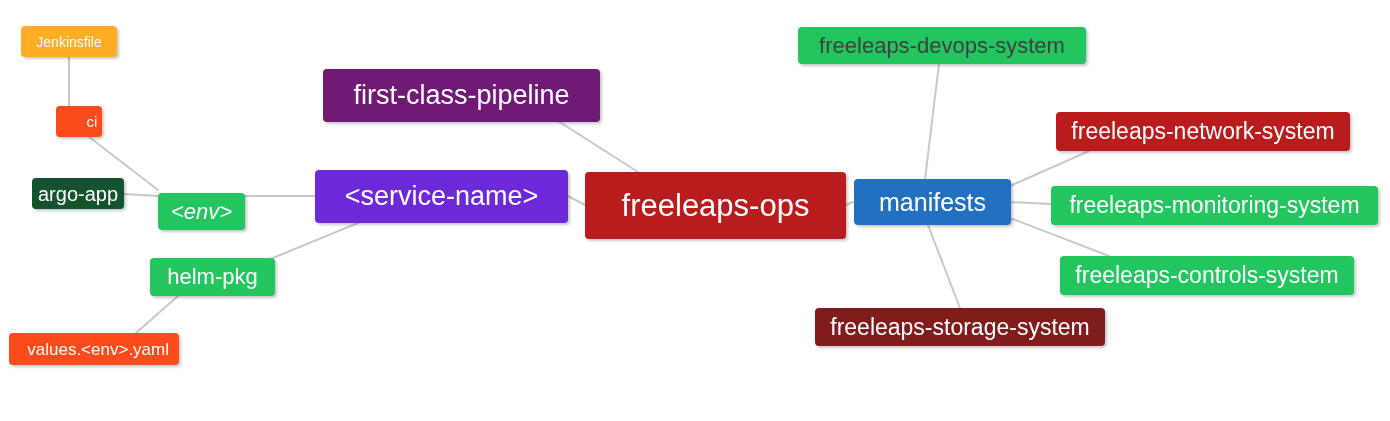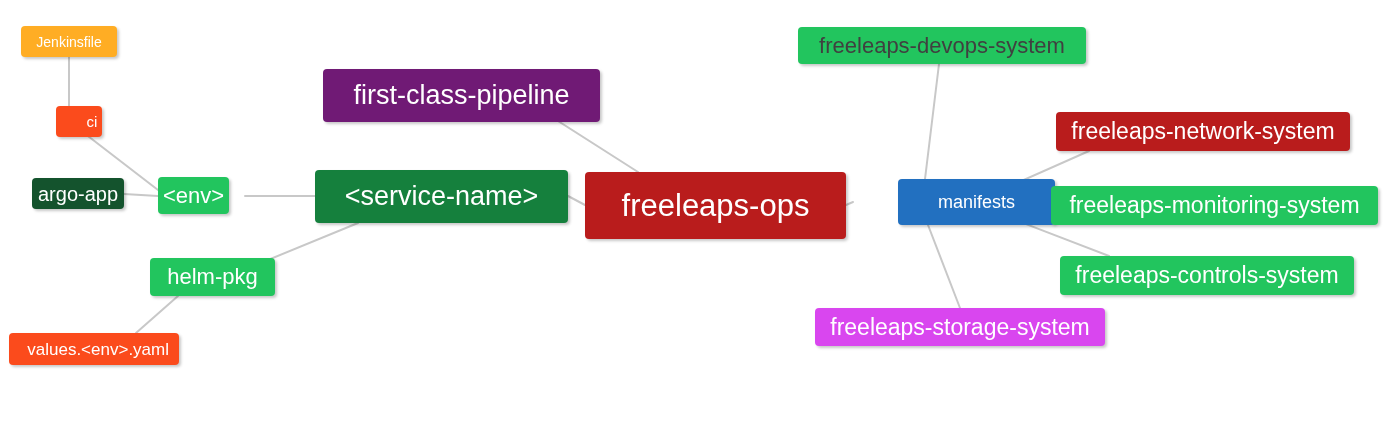--- a/index.html
+++ b/index.html
@@ -61,30 +61,30 @@
       <line x1="925" y1="179" x2="939" y2="64" stroke="#c8c8c8" stroke-width="2" stroke-linecap="round"></line>
       <line x1="1010" y1="186" x2="1089" y2="151" stroke="#c8c8c8" stroke-width="2" stroke-linecap="round"></line>
       <line x1="1010" y1="202" x2="1051" y2="204" stroke="#c8c8c8" stroke-width="2" stroke-linecap="round"></line>
       <line x1="1010" y1="218" x2="1109" y2="256" stroke="#c8c8c8" stroke-width="2" stroke-linecap="round"></line>
       <line x1="928" y1="225" x2="960" y2="308" stroke="#c8c8c8" stroke-width="2" stroke-linecap="round"></line>
     </svg>
   <div id="node-layer">
       <div class="mm-node" style="left: 585px; top: 172px; width: 261px; height: 67px; background: #b91c1c; color: rgb(255, 255, 255); font-size: 31px;">
         <span class="mm-label">freeleaps-ops</span>
       </div>
-      <div class="mm-node" style="left: 315px; top: 170px; width: 253px; height: 53px; background: #15803d; color: rgb(255, 255, 255); font-size: 27px;">
+      <div class="mm-node" style="left: 315px; top: 170px; width: 253px; height: 53px; background: #6d28d9; color: rgb(255, 255, 255); font-size: 27px;">
         <span class="mm-label">&lt;service-name&gt;</span>
       </div>
       <div class="mm-node" style="left: 323px; top: 36px; width: 277px; height: 53px; background: #701a75; color: rgb(255, 255, 255); font-size: 27px; margin-top: 33px;">
         <span class="mm-label">first-class-pipeline</span>
       </div>
-      <div class="mm-node" style="left: 898px; top: 179px; width: 157px; height: 46px; background: rgb(34, 112, 192); color: rgb(255, 255, 255); font-size: 18px;">
+      <div class="mm-node" style="left: 854px; top: 179px; width: 157px; height: 46px; background: rgb(34, 112, 192); color: rgb(255, 255, 255); font-size: 25px;">
         <span class="mm-label">manifests</span>
       </div>
-      <div class="mm-node" style="left: 158px; top: 177px; width: 71px; height: 37px; background: rgb(34, 197, 94); color: rgb(255, 255, 255); font-size: 22px;">
+      <div class="mm-node" style="left: 158px; top: 193px; width: 87px; height: 37px; background: rgb(34, 197, 94); color: rgb(255, 255, 255); font-size: 22px; font-style: italic;">
         <span class="mm-label">&lt;env&gt;</span>
       </div>
       <div class="mm-node" style="left: 150px; top: 258px; width: 125px; height: 38px; background: rgb(34, 197, 94); color: rgb(255, 255, 255); font-size: 22px;">
         <span class="mm-label">helm-pkg</span>
       </div>
       <div class="mm-node" style="left: 21px; top: 26px; width: 96px; height: 31px; background: rgb(255, 173, 36); color: rgb(255, 255, 255); font-size: 14px;">
         <span class="mm-label">Jenkinsfile</span>
       </div>
       <div class="mm-node" style="left: 56px; top: 106px; width: 28px; height: 31px; background: rgb(251, 75, 28); color: rgb(255, 255, 255); font-size: 15px; padding-left: 36px;">
         <span class="mm-label">ci</span>
@@ -100,17 +100,17 @@
       </div>
       <div class="mm-node" style="left: 1056px; top: 112px; width: 294px; height: 39px; background: #b91c1c; color: rgb(255, 255, 255); font-size: 23px;">
         <span class="mm-label">freeleaps-network-system</span>
       </div>
       <div class="mm-node" style="left: 1051px; top: 186px; width: 327px; height: 39px; background: rgb(34, 197, 94); color: rgb(255, 255, 255); font-size: 23px;">
         <span class="mm-label">freeleaps-monitoring-system</span>
       </div>
       <div class="mm-node" style="left: 1060px; top: 256px; width: 294px; height: 39px; background: rgb(34, 197, 94); color: rgb(255, 255, 255); font-size: 23px;">
         <span class="mm-label">freeleaps-controls-system</span>
       </div>
-      <div class="mm-node" style="left: 815px; top: 308px; width: 290px; height: 38px; background: #d946ef; color: rgb(255, 255, 255); font-size: 23px;">
+      <div class="mm-node" style="left: 815px; top: 308px; width: 290px; height: 38px; background: #7f1d1d; color: rgb(255, 255, 255); font-size: 23px;">
         <span class="mm-label">freeleaps-storage-system</span>
       </div>
     </div>
 </div>
 
 </body></html>

